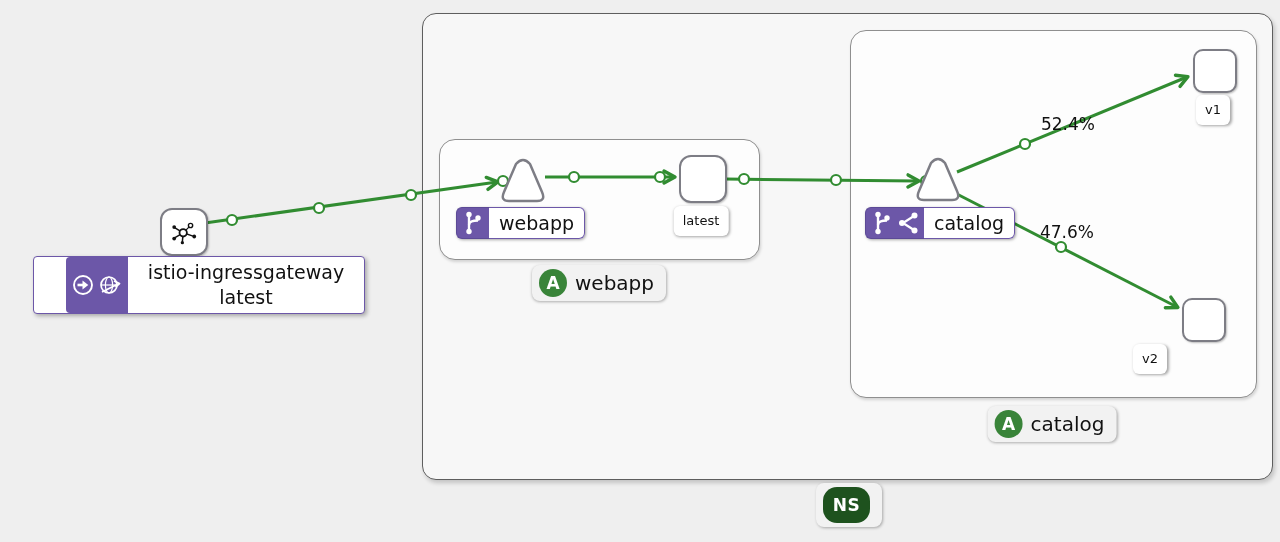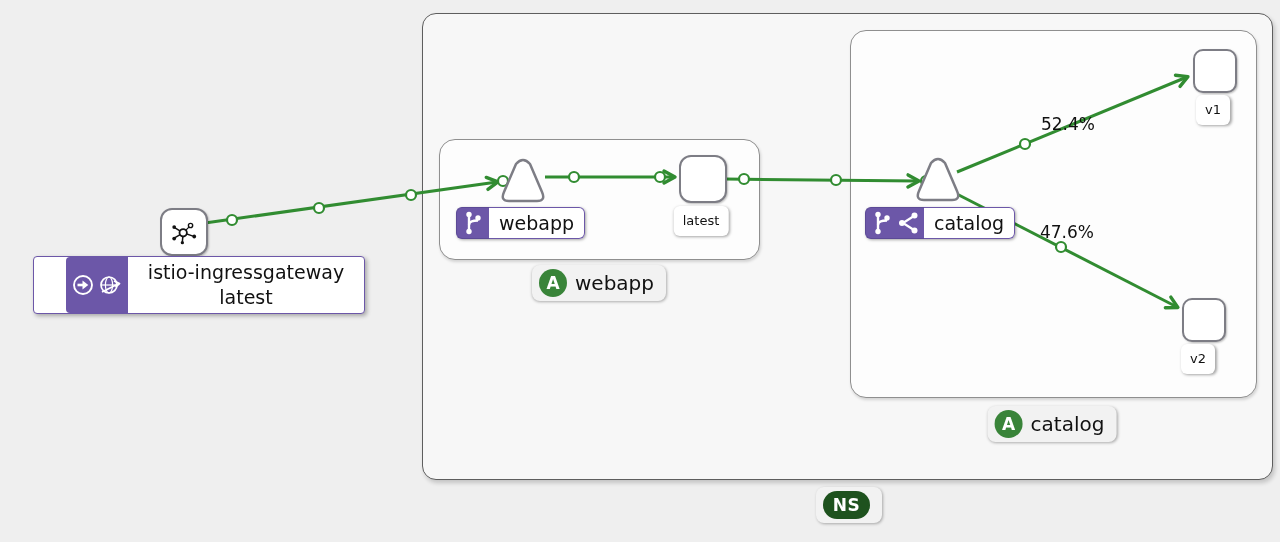--- a/index.html
+++ b/index.html
@@ -70,21 +70,21 @@
     display:flex;align-items:center;gap:8px;z-index:5;
     background:#f2f2f2;border-radius:8px;padding:4px 12px 4px 7px;
     box-shadow:1px 1px 3px rgba(0,0,0,0.3);white-space:nowrap;
   }
   .app-label .a-badge{
     width:28px;height:28px;border-radius:50%;background:#398439;
     color:#fff;font-weight:bold;font-size:17px;
     display:flex;align-items:center;justify-content:center;flex:none;
   }
   .app-label .ns-badge{
-    width:47px;height:28px;border-radius:14px;background:#1e521e;
+    width:47px;height:36px;border-radius:14px;background:#1e521e;
     color:#fff;font-weight:bold;font-size:17px;letter-spacing:0.5px;
     display:flex;align-items:center;justify-content:center;flex:none;
   }
   .app-label .app-text{font-size:20px;}
   .center-xy{transform:translate(-50%,-50%);}
   .center-x{transform:translateX(-50%);}
   .pct{
     z-index:6;font-size:17px;color:#111;white-space:nowrap;
   }
 </style>
@@ -217,21 +217,21 @@
     </div>
     <div class="text-seg">catalog</div>
   </div>
 
   <div class="abs sq-node latest"></div>
   <div class="abs sq-node v1"></div>
   <div class="abs sq-node v2"></div>
 
   <div class="abs plain-label center-x" style="left:685px;top:206px;">latest</div>
   <div class="abs plain-label center-x" style="left:1197px;top:95px;">v1</div>
-  <div class="abs plain-label center-x" style="left:1182px;top:344px;">v2</div>
+  <div class="abs plain-label center-x" style="left:1134px;top:344px;">v2</div>
 
   <div class="abs app-label center-xy" style="left:583px;top:283px;">
     <span class="a-badge">A</span>
     <span class="app-text">webapp</span>
   </div>
   <div class="abs app-label center-xy" style="left:1036px;top:424px;">
     <span class="a-badge">A</span>
     <span class="app-text">catalog</span>
   </div>
 

